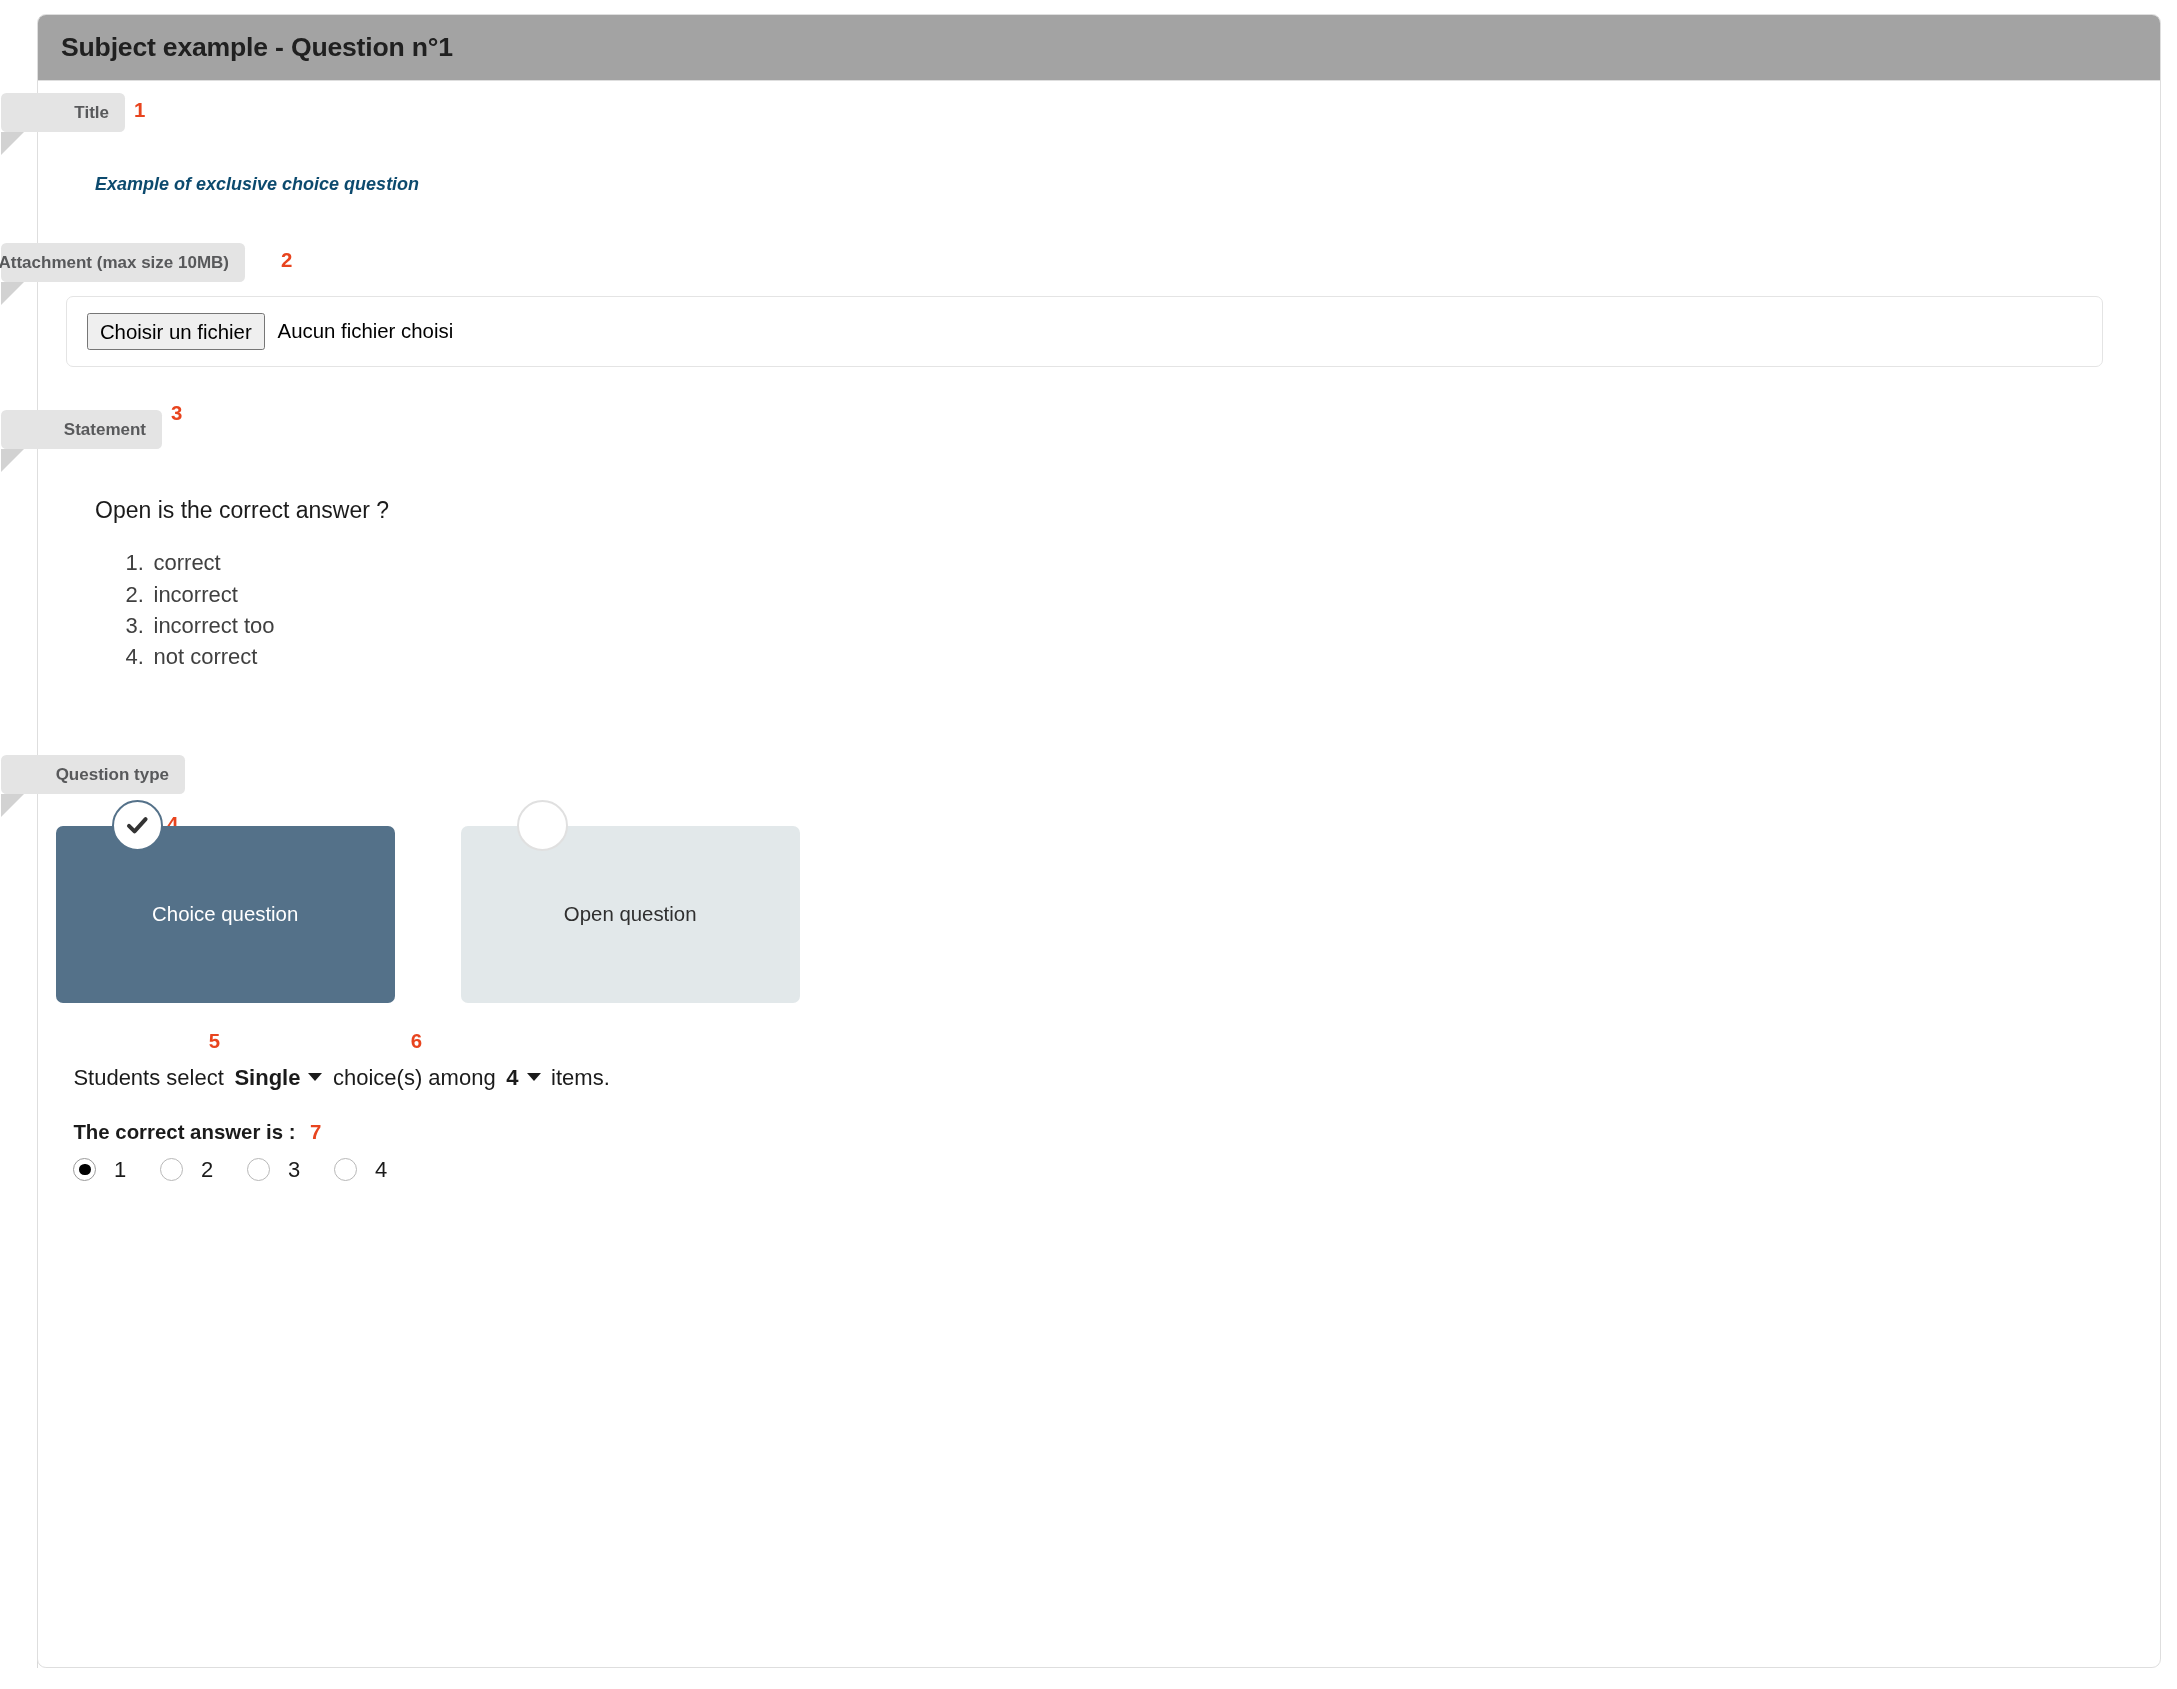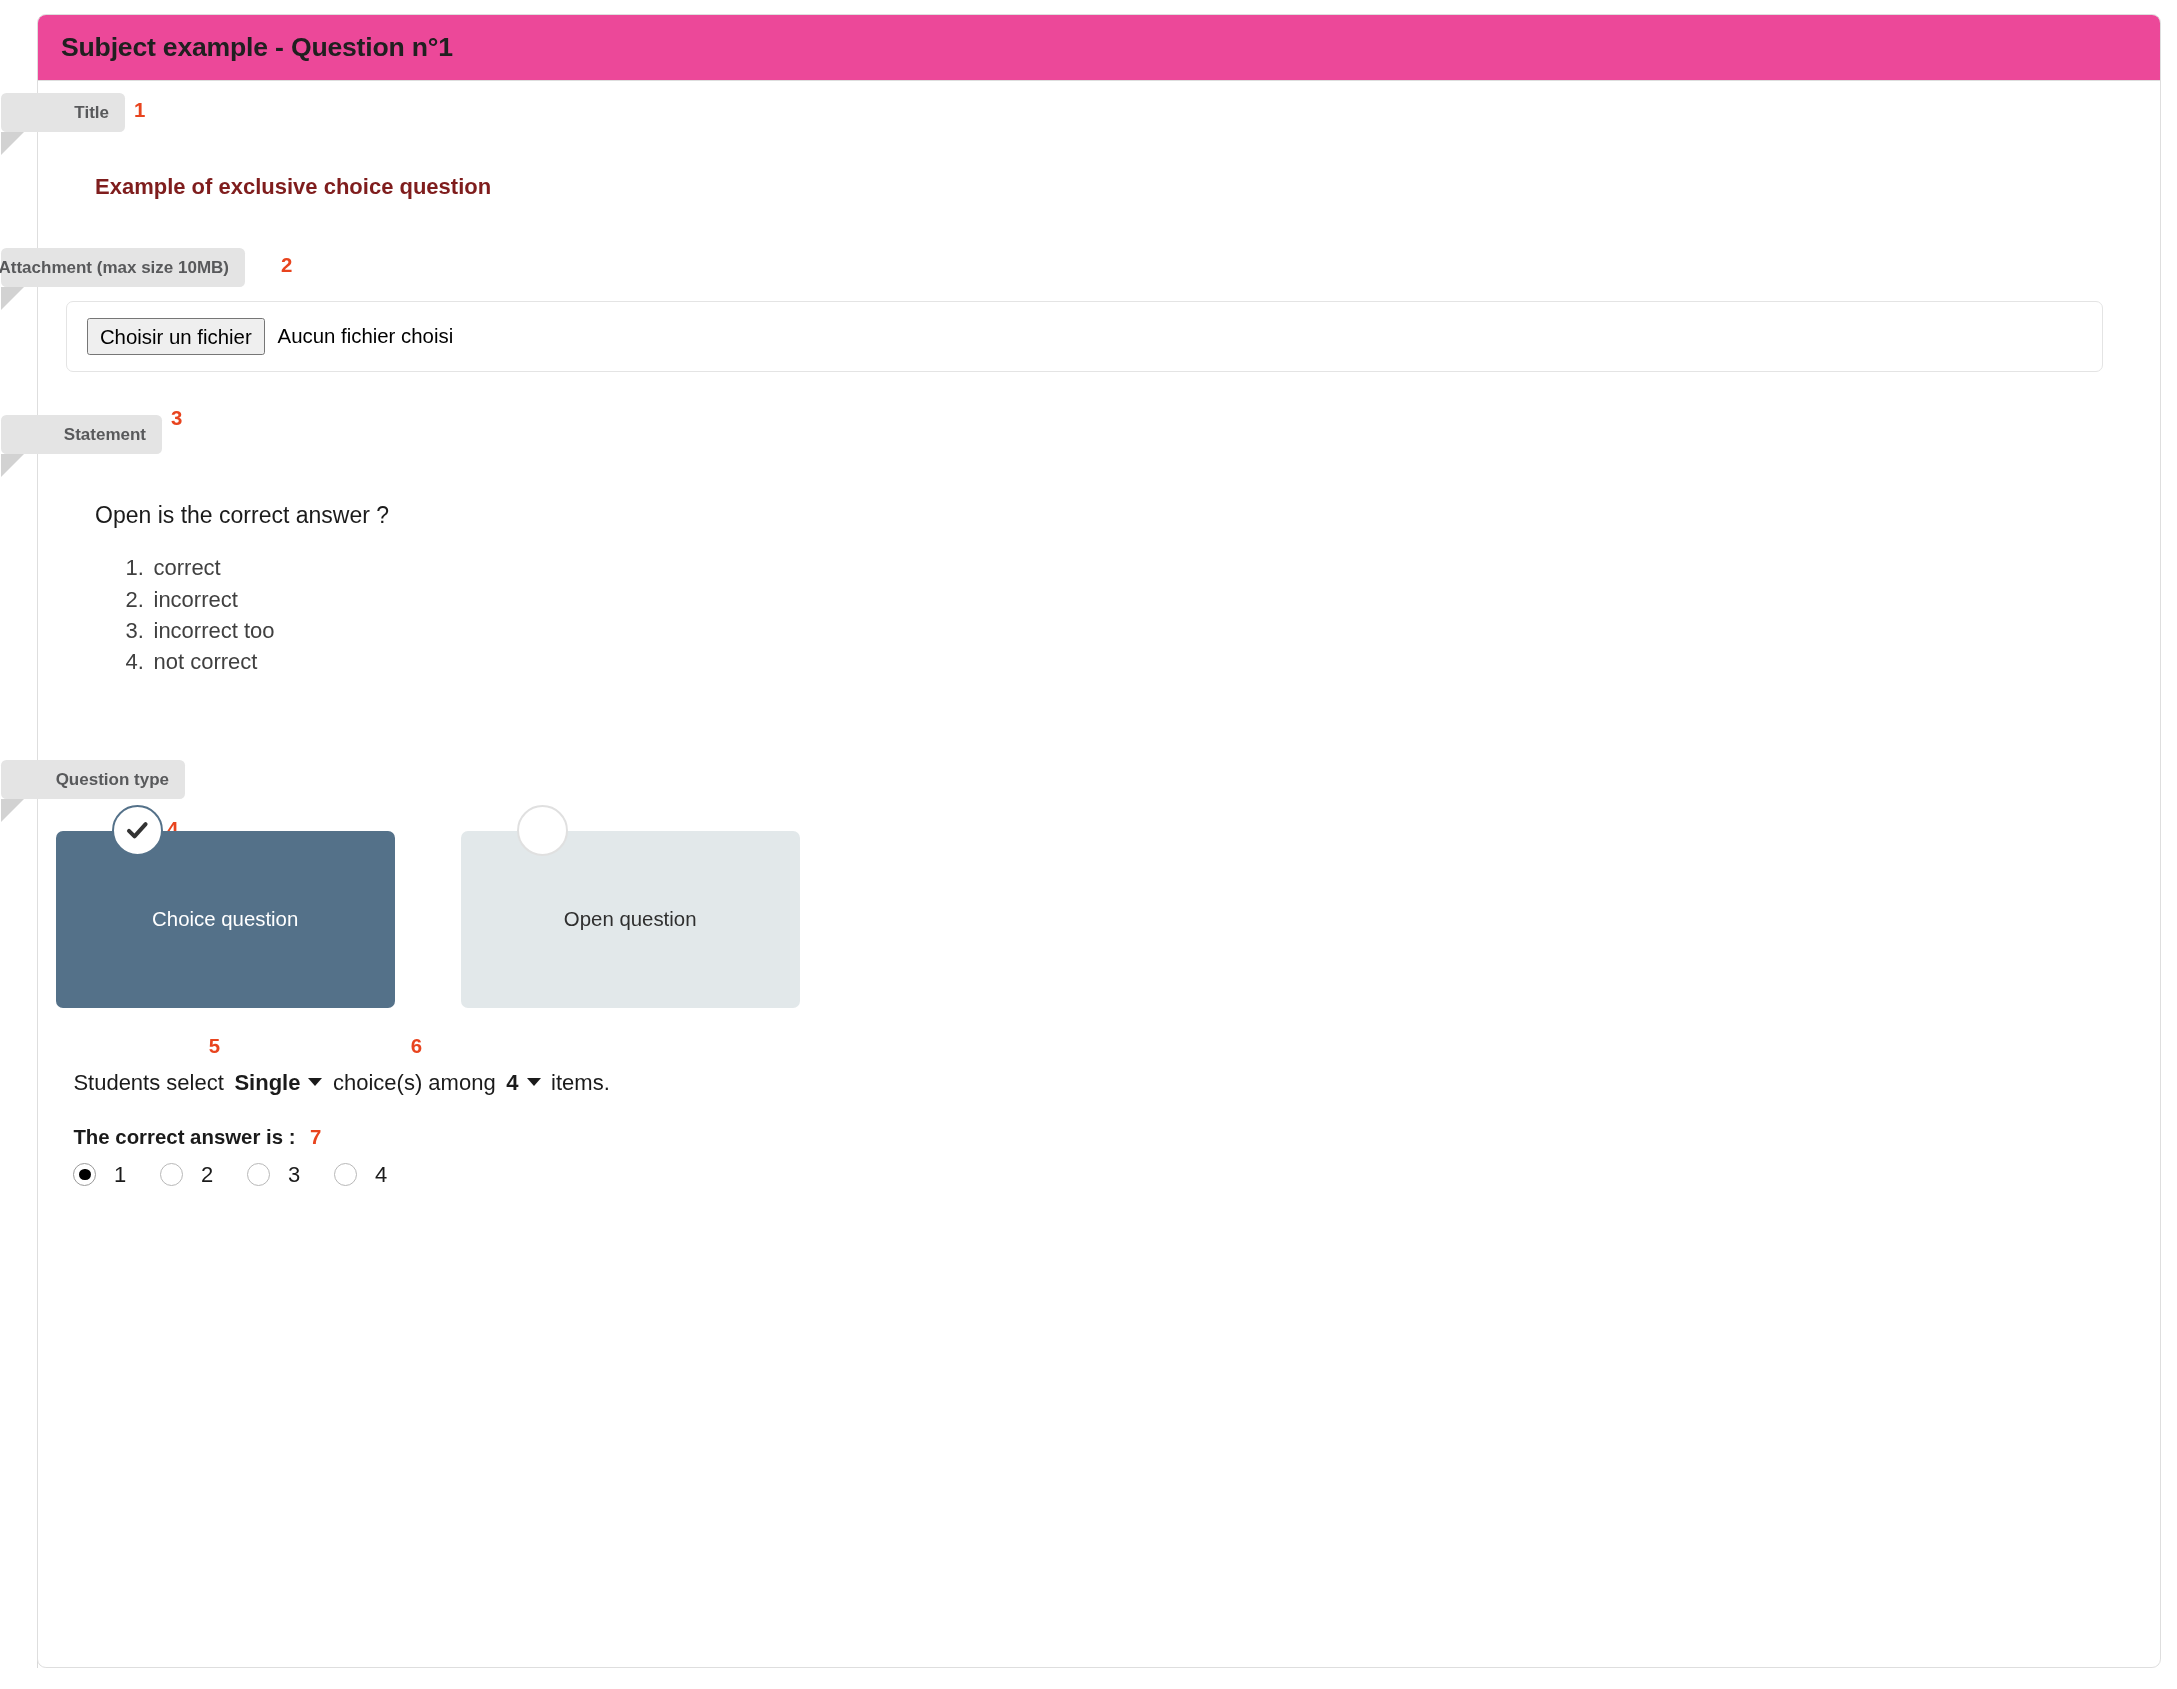--- a/index.html
+++ b/index.html
@@ -23,21 +23,21 @@
     width: 2124px;           
     height: 1654px;
     box-sizing: border-box;
     border: 0.9px solid #dedede;
     border-radius: 8.9px;
     background: #ffffff;
   }
   .panel-header {
     height: 66px;
     box-sizing: border-box;
-    background: #ec4899;
+    background: #a3a3a3;
     border-bottom: 0.9px solid #dedede;
     border-radius: 8px 8px 0 0;
     display: flex;
     align-items: center;
     padding-left: 23px;
   }
   .panel-header-title {
     font-size: 26.6px;
     font-weight: bold;
     color: #202020;
@@ -97,23 +97,24 @@
     height: 1601px;
     background: #d9d9d9;
   }
 
   
   .content {
     position: relative;
     padding: 0;
   }
   .field-title {
-    font-size: 22px;
-    font-weight: bold;
-    color: #7f1d1d;
+    font-size: 18px;
+    font-weight: bold;
+    color: #0c4a6e;
+    font-style: italic;
   }
   .file-box {
     border: 0.9px solid #e4e4e4;
     border-radius: 7px;
     background: #fff;
     height: 71px;
     display: flex;
     align-items: center;
     padding-left: 19.5px;
     box-sizing: border-box;

